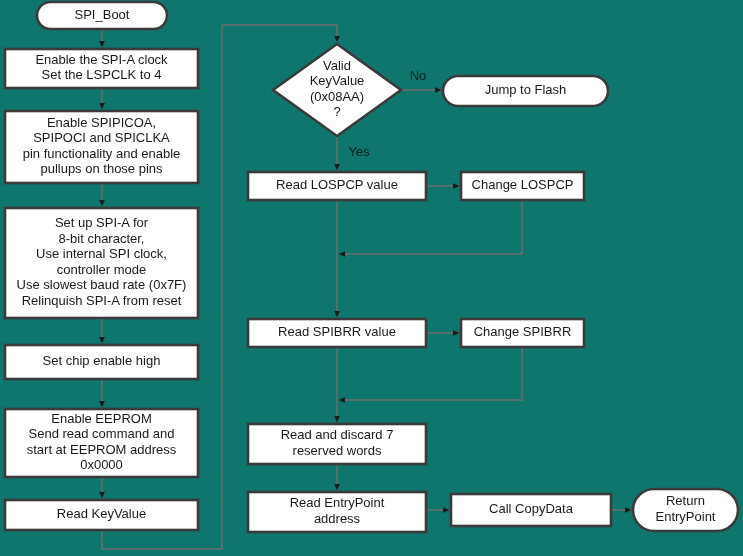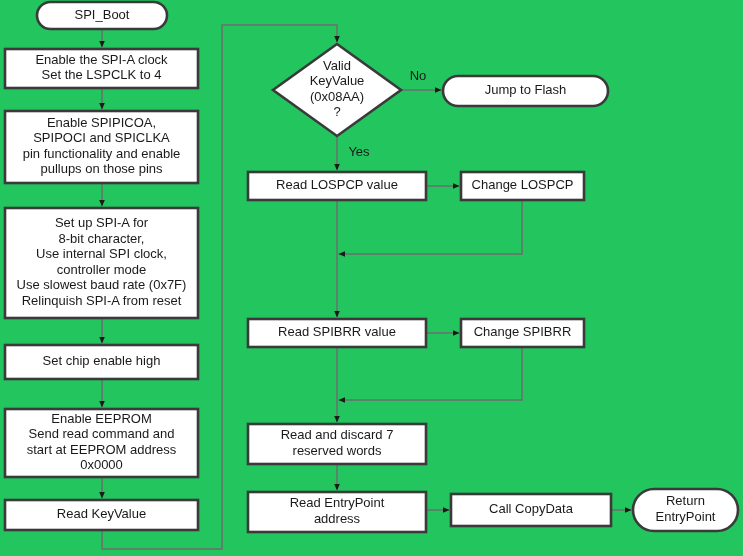--- a/index.html
+++ b/index.html
@@ -4,21 +4,21 @@
 <style>
   html, body {
     margin: 0;
     padding: 0;
     background: #ffffff;
   }
   #chart-root {
     position: relative;
     width: 743px;
     height: 556px;
-    background: #22c55e;
+    background: #0f766e;
     font-family: "Liberation Sans", sans-serif;
     overflow: hidden;
   }
   svg#flow {
     display: block;
     width: 743px;
     height: 556px;
   }
   .node-shape {
     fill: #ffffff;

